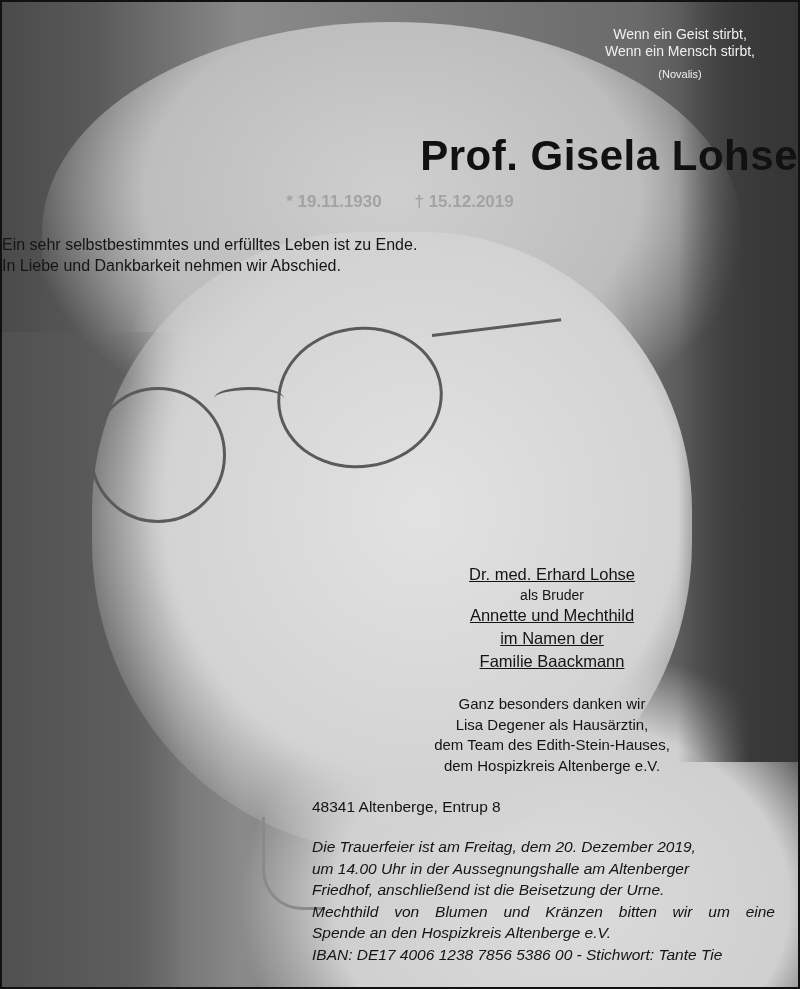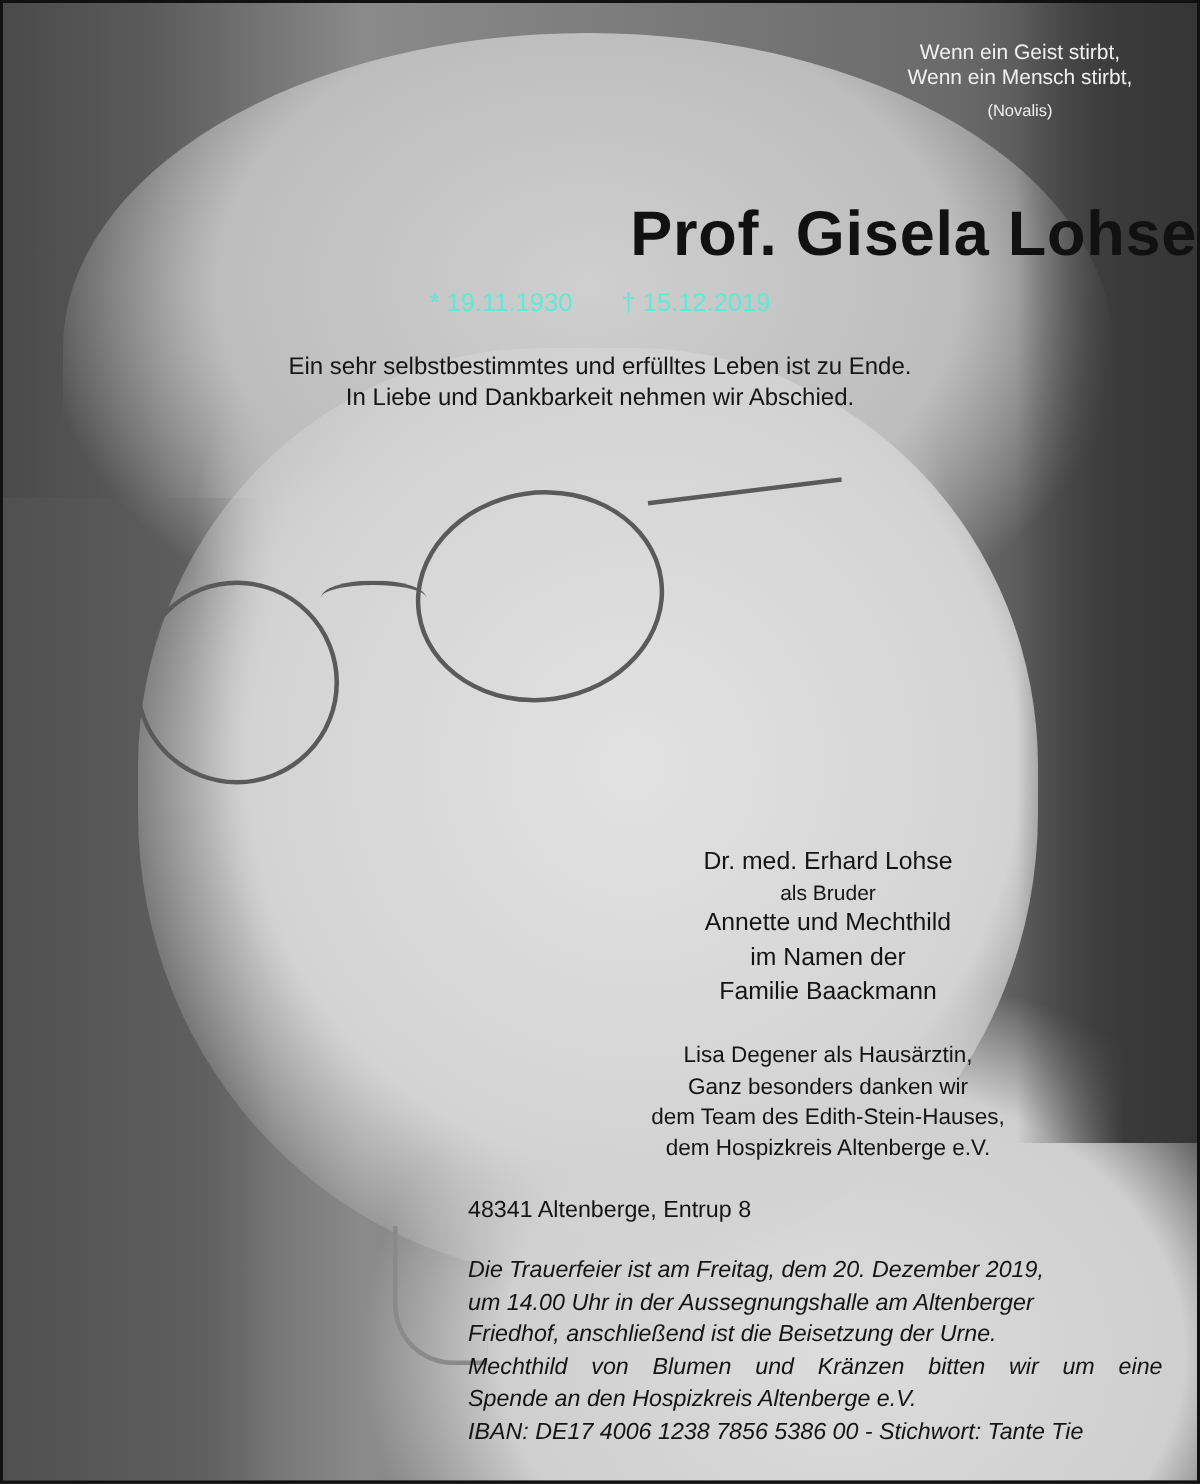--- a/index.html
+++ b/index.html
@@ -43,29 +43,29 @@
     .collar { position: absolute; left: 260px; top: 815px; width: 60px; height: 90px;
       border-left: 3px solid #8a8a8a; border-bottom: 3px solid #8a8a8a; border-radius: 0 0 0 40px; }
 
     .quote { position: absolute; right: 18px; top: 24px; width: 200px;
       text-align: center; color: #f0f0f0; font-size: 14px; line-height: 17px; }
     .quote .source { margin-top: 6px; font-size: 11px; }
 
     .name { position: absolute; left: 0; width: 796px; top: 130px; text-align: right;
       font-size: 42px; font-weight: bold; letter-spacing: 0.5px; color: #111; }
     .dates { position: absolute; left: 0; width: 796px; top: 190px; text-align: center;
-      font-size: 17px; color: #5eead4; }
+      font-size: 17px; color: #a3a3a3; font-weight: bold; }
     .dates span { margin: 0 14px; }
-    .tagline { position: absolute; left: 0; width: 796px; top: 232px; text-align: center;
+    .tagline { position: absolute; left: 0; width: 796px; top: 232px; text-align: left;
       font-size: 16px; line-height: 21px; color: #151515; }
 
     .signers { position: absolute; left: 400px; width: 300px; top: 561px; text-align: center;
       font-size: 16px; line-height: 22px; color: #141414; }
     .signers .small { font-size: 14px; line-height: 18px; }
-    .signers .main { font-size: 16.5px; line-height: 23px; }
+    .signers .main { font-size: 16.5px; line-height: 23px; text-decoration: underline; }
 
     .thanks { position: absolute; left: 400px; width: 300px; top: 692px; text-align: center;
       font-size: 15px; line-height: 20.5px; color: #141414; }
 
     .address { position: absolute; left: 310px; top: 796px; font-size: 15.5px; color: #141414; }
 
     .ceremony { position: absolute; left: 310px; top: 834px; width: 463px;
       font-size: 15.5px; line-height: 21.5px; color: #141414; font-style: italic; }
     .ceremony .just { text-align: justify; text-align-last: justify; }
   </style>
@@ -105,22 +105,22 @@
 
   <div class="signers">
     <div class="main">Dr. med. Erhard Lohse</div>
     <div class="small">als Bruder</div>
     <div class="main">Annette und Mechthild</div>
     <div class="main">im Namen der</div>
     <div class="main">Familie Baackmann</div>
   </div>
 
   <div class="thanks">
+    <div>Ganz besonders danken wir</div>
     <div>Lisa Degener als Hausärztin,</div>
-    <div>Ganz besonders danken wir</div>
     <div>dem Team des Edith-Stein-Hauses,</div>
     <div>dem Hospizkreis Altenberge e.V.</div>
   </div>
 
   <div class="address">48341 Altenberge, Entrup 8</div>
 
   <div class="ceremony">
     <div>Die Trauerfeier ist am Freitag, dem 20. Dezember 2019,</div>
     <div>um 14.00 Uhr in der Aussegnungshalle am Altenberger</div>
     <div>Friedhof, anschließend ist die Beisetzung der Urne.</div>

